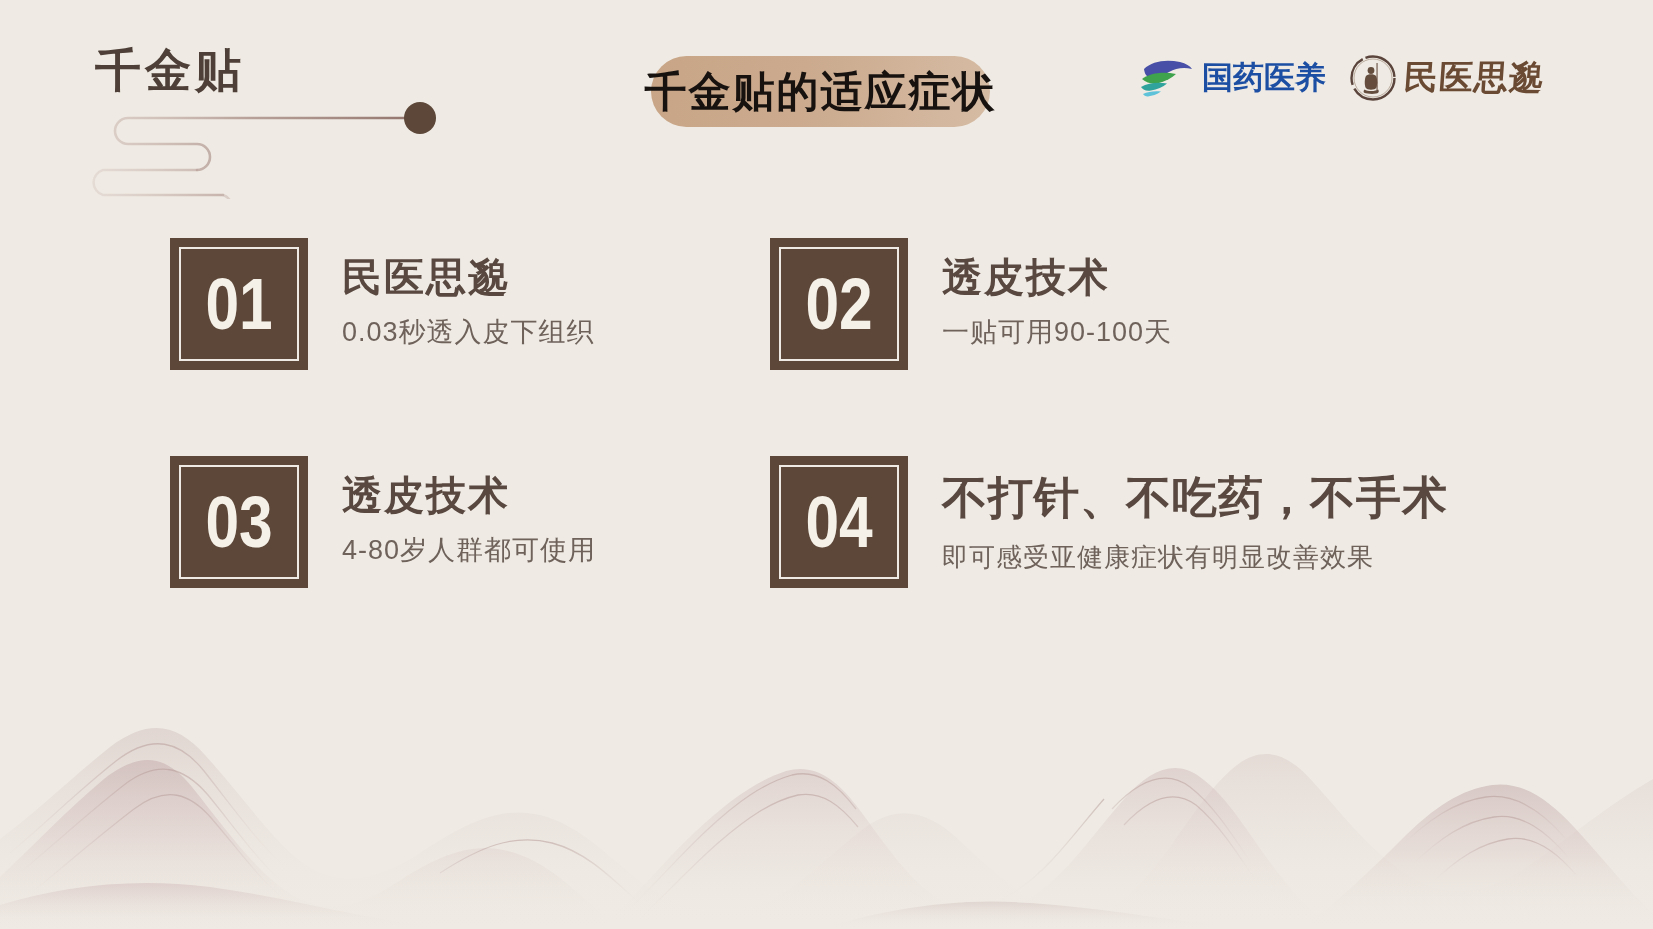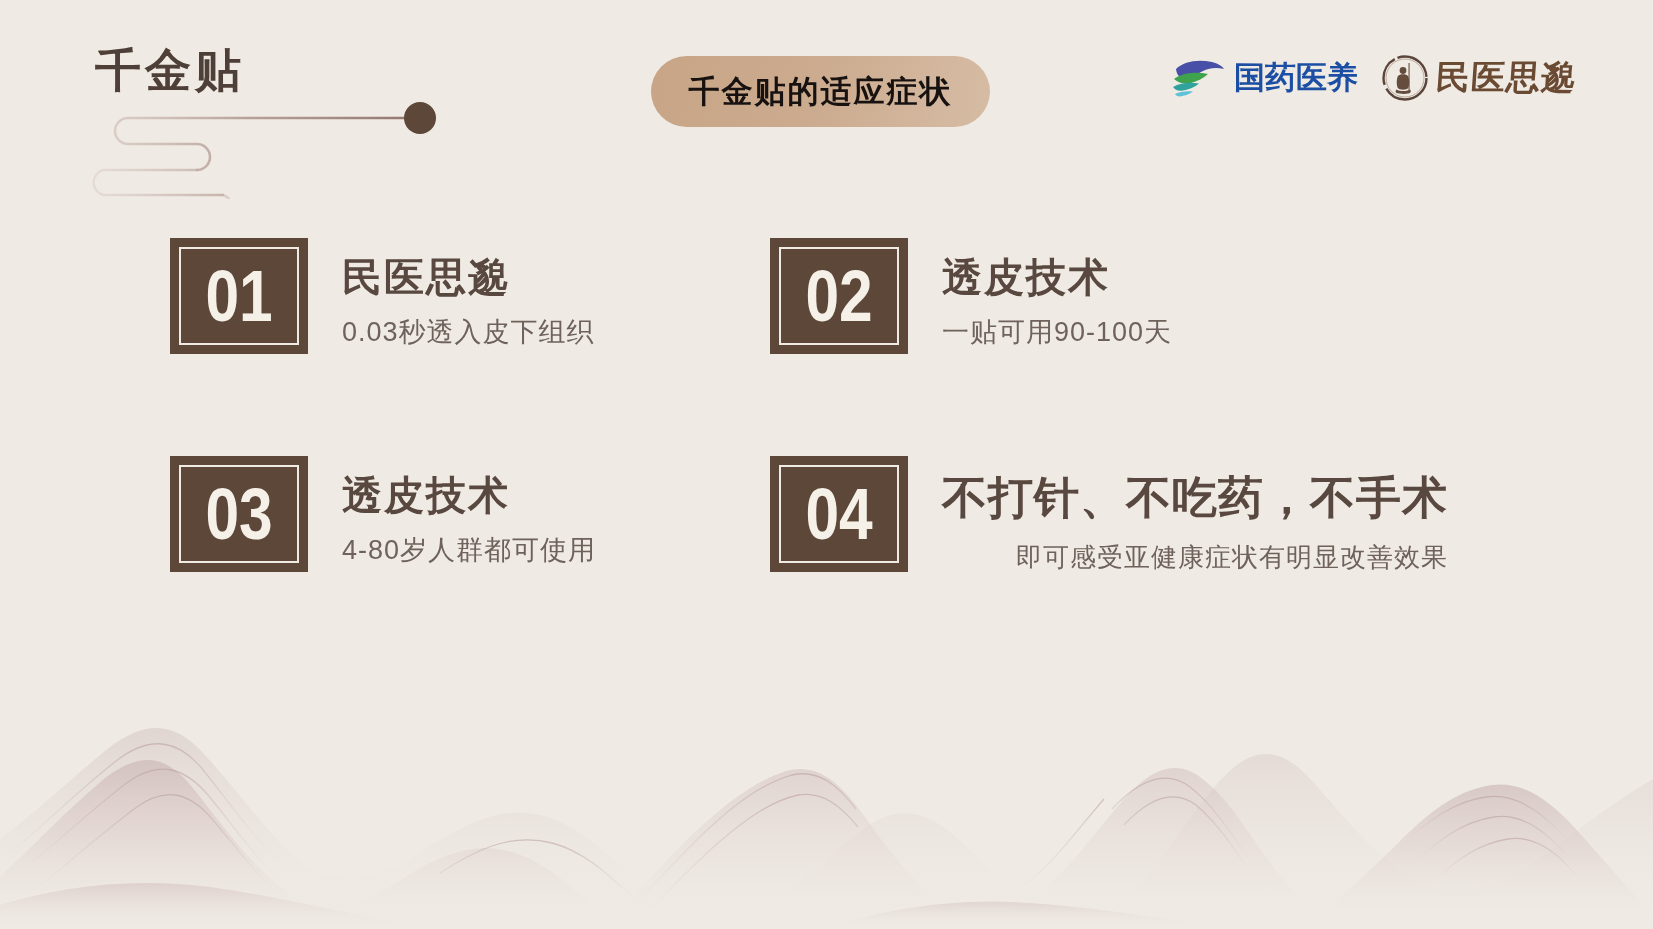--- a/index.html
+++ b/index.html
@@ -49,29 +49,29 @@
   
   .section-pill{
     position:absolute; left:651px; top:56px;
     width:339px; height:71px;
     background:linear-gradient(100deg,#C8A586 0%,#CBAA8E 45%,#D6BCA4 100%);
     border-radius:36px;
     display:flex; align-items:center; justify-content:center;
   }
   .section-pill-label{
     font-family:"Liberation Serif","DejaVu Serif",serif;
-    font-size:31px; font-weight:700;
+    font-size:42px; font-weight:700;
     color:#17120F;
     letter-spacing:2px;
     white-space:nowrap;
   }
 
   
   .logos{
-    position:absolute; left:1168px; top:52px;
+    position:absolute; left:1136px; top:52px;
     height:52px;
     display:flex; align-items:center; gap:22px;
   }
   .logo-guoyao{ display:flex; align-items:center; gap:8px; }
   .logo-guoyao-mark{ width:58px; height:44px; flex:none; }
   .logo-guoyao-text{
     font-family:"Liberation Sans","DejaVu Sans",sans-serif;
     font-size:31px; font-weight:700;
     color:#1C4FA3; letter-spacing:0px; white-space:nowrap;
   }
@@ -93,21 +93,21 @@
     grid-template-columns:600px 740px;
     grid-template-rows:218px 142px;
     row-gap:0px;
   }
   .feature{
     display:flex; align-items:flex-start; gap:34px;
   }
   .feature.r2{ align-self:start; }
 
   .num-box{
-    width:138px; height:116px; flex:none;
+    width:138px; height:132px; flex:none;
     background:#5C4738;
     display:flex; align-items:center; justify-content:center;
     position:relative;
   }
   .num-box::before{
     content:""; position:absolute;
     left:9px; top:9px; right:9px; bottom:9px;
     border:2px solid #EFEBE4;
   }
   .num-box-label{
@@ -128,21 +128,20 @@
     line-height:1.15;
     white-space:nowrap;
   }
   .feature-sub{
     margin-top:14px;
     font-family:"Liberation Sans","DejaVu Sans",sans-serif;
     font-size:27px; font-weight:400;
     color:#6E625B;
     letter-spacing:1px;
     white-space:nowrap;
-    text-align:right;
   }
   .feature-title.wide{ font-size:45px; letter-spacing:1px; }
   .feature-sub.wide{ font-size:26px; margin-top:16px; }
 </style>
 </head>
 <body>
 
 <div id="slide">
 
   <svg class="mountains" viewBox="0 0 1653 300" preserveAspectRatio="none">

